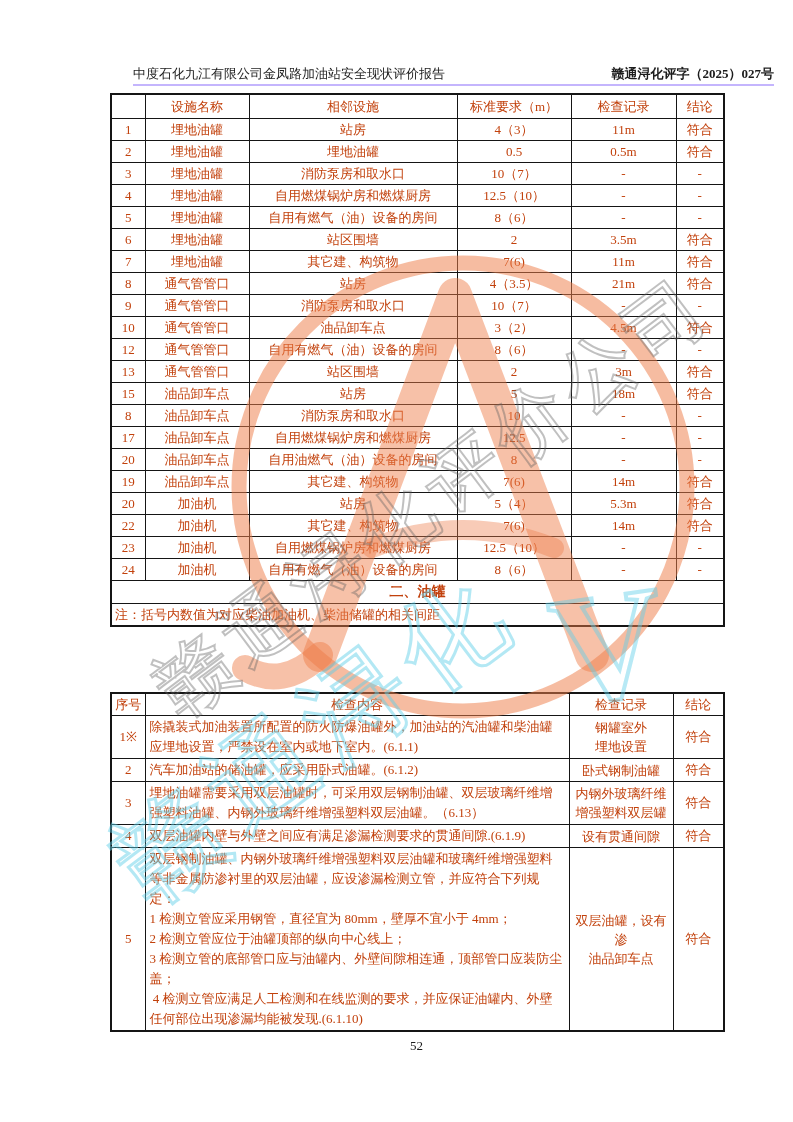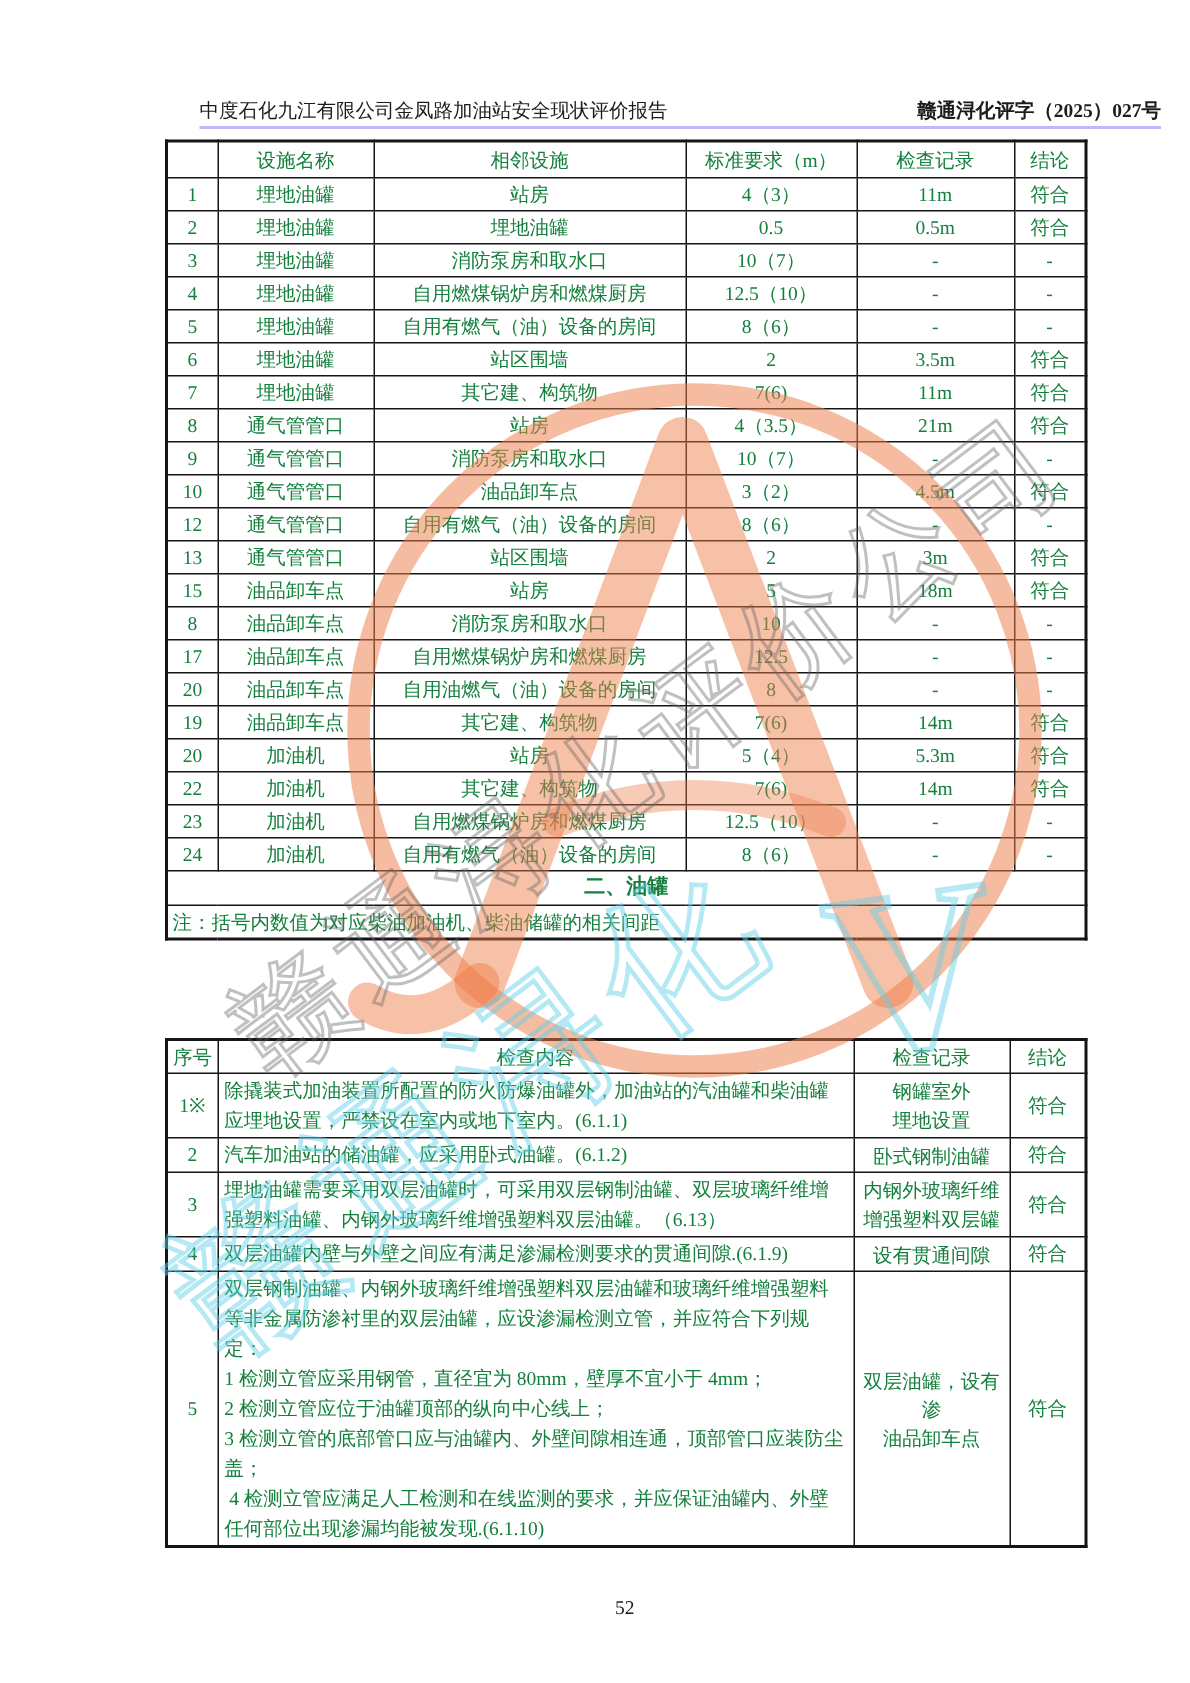--- a/index.html
+++ b/index.html
@@ -9,37 +9,37 @@
     font-family:"Liberation Serif","DejaVu Serif",serif;
     color:#1c1c1c;
   }
   
   .pg-header{position:absolute;left:99px;top:60px;width:641px;height:24px;
     border-bottom:2px solid #c4b5fd;display:flex;justify-content:space-between;align-items:flex-end;
     font-size:13px;line-height:20px;margin-left:34px;}
   .hdr-right{font-weight:bold;}
   
   table{border-collapse:collapse;table-layout:fixed;position:absolute;left:110px;width:613px;
-    font-size:13px;color:#15803d;}
+    font-size:13px;color:#c2410c;}
   #tbl-distances{top:93px;}
   #tbl-tanks{top:692px;}
   th,td{border:1px solid #151515;padding:0 2px;text-align:center;vertical-align:middle;
     overflow:hidden;line-height:20px;font-weight:normal;}
   table{border:2px solid #151515;}
   #tbl-distances th{height:23px;}
   #tbl-distances td{height:21px;white-space:nowrap;}
   #tbl-distances .note-cell{text-align:left;padding-left:3px;white-space:nowrap;height:21px;}
   #tbl-distances .section-cell{font-weight:bold;font-size:14px;height:22px;}
   #tbl-tanks th{height:21px;}
   #tbl-tanks td{height:20px;}
   #tbl-tanks .c-content{text-align:left;white-space:pre-wrap;padding:1px 4px;}
   #tbl-tanks .c-record{white-space:pre-wrap;line-height:19px;}
   #tbl-tanks tr.bold-row .c-content{font-weight:normal;margin-top:24px;}
   
-  .page-num{position:absolute;left:110px;top:1064px;width:613px;text-align:center;font-size:13px;}
+  .page-num{position:absolute;left:110px;top:1038px;width:613px;text-align:center;font-size:13px;}
   
   .watermark{position:absolute;inset:0;pointer-events:none;z-index:6;}
   .wm-text{position:absolute;white-space:nowrap;color:transparent;
     font-family:"Liberation Serif","DejaVu Serif",serif;}
   .wm-gray{left:165px;top:648px;font-size:76px;letter-spacing:8px;
     transform:rotate(-37deg);transform-origin:0 50%;
     -webkit-text-stroke:2px rgba(98,98,98,0.40);}
   .wm-cyan{left:128px;top:808px;font-size:105px;letter-spacing:12px;
     transform:rotate(-37deg);transform-origin:0 50%;
     -webkit-text-stroke:3px rgba(96,206,232,0.48);}

